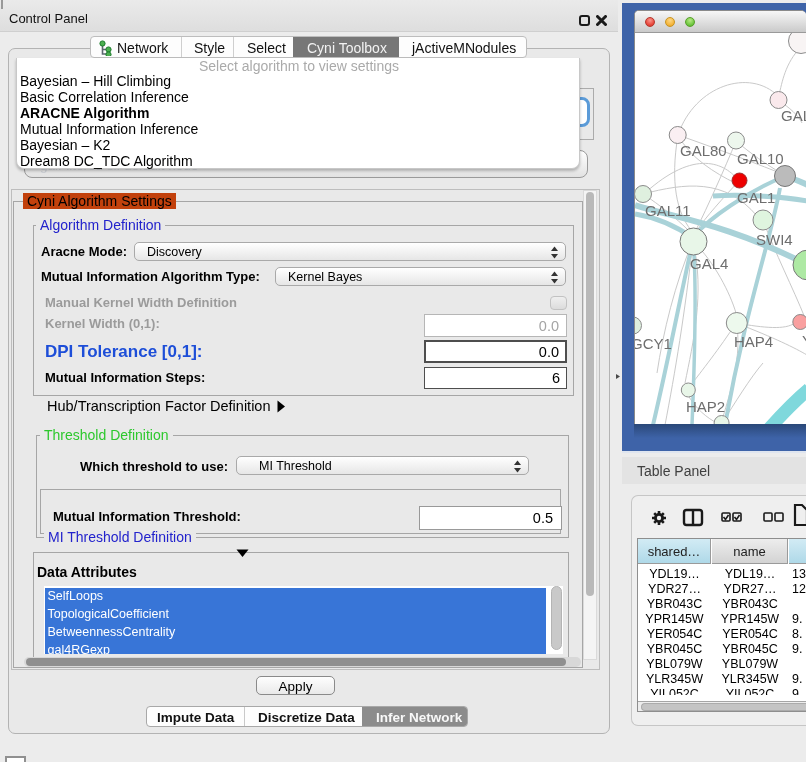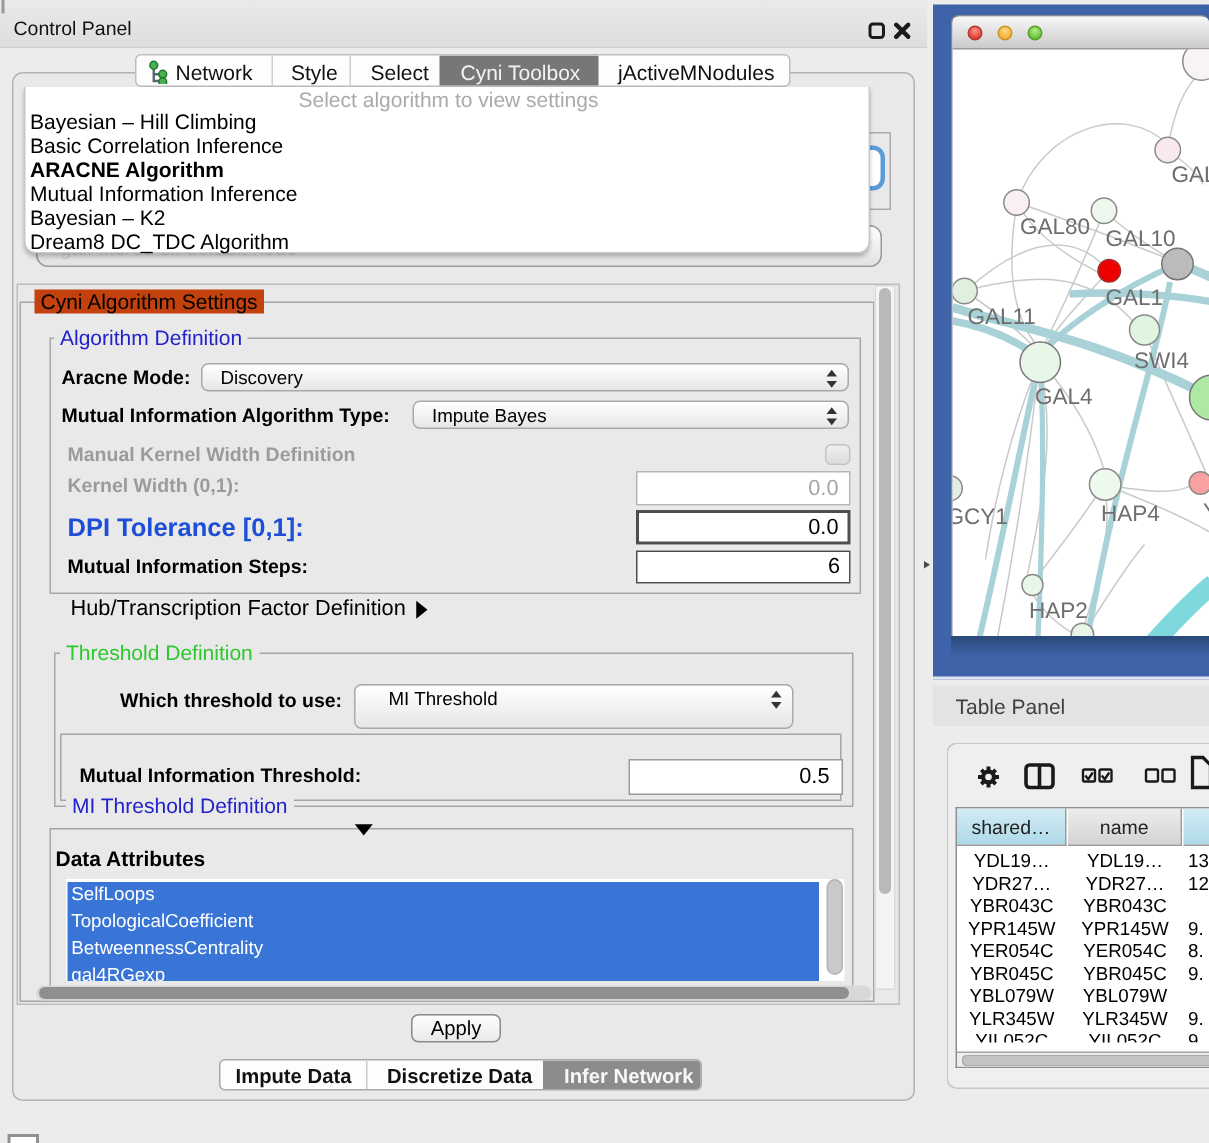--- a/index.html
+++ b/index.html
@@ -60,21 +60,21 @@
   <div class="abs b" style="left:41px;top:244px;font-size:13px;line-height:15px;">Aracne Mode:</div>
   <div class="abs combo" style="left:134px;top:242px;width:432px;height:19px;border:1px solid #A9A9A9;border-radius:5px;background:linear-gradient(#FFFFFF,#E6E6E6);">
     <span class="abs" style="left:12px;top:2px;font-size:12.5px;">Discovery</span>
     <svg class="abs" style="right:6px;top:3px;" width="9" height="13" viewBox="0 0 9 13">
         <path d="M4.5 0.5 L8 5 L1 5 Z" fill="#333"></path>
         <path d="M4.5 12.5 L8 8 L1 8 Z" fill="#333"></path>
       </svg>
   </div>
   <div class="abs b" style="left:41px;top:269px;font-size:13px;line-height:15px;">Mutual Information Algorithm Type:</div>
   <div class="abs combo" style="left:275px;top:267px;width:291px;height:19px;border:1px solid #A9A9A9;border-radius:5px;background:linear-gradient(#FFFFFF,#E6E6E6);">
-    <span class="abs" style="left:12px;top:2px;font-size:12.5px;">Impute Bayes</span>
+    <span class="abs" style="left:12px;top:2px;font-size:12.5px;">Kernel Bayes</span>
     <svg class="abs" style="right:6px;top:3px;" width="9" height="13" viewBox="0 0 9 13">
         <path d="M4.5 0.5 L8 5 L1 5 Z" fill="#333"></path>
         <path d="M4.5 12.5 L8 8 L1 8 Z" fill="#333"></path>
       </svg>
   </div>
 
   <div class="abs b" style="left:45px;top:295px;font-size:13px;line-height:15px;color:#9B9B9B;">Manual Kernel Width Definition</div>
   <div class="abs" style="left:550px;top:296px;width:17px;height:14px;background:linear-gradient(#EFEFEF,#DCDCDC);border:1px solid #C2C2C2;border-radius:4px;"></div>
 
   <div class="abs b" style="left:45px;top:316px;font-size:13px;line-height:15px;color:#9B9B9B;">Kernel Width (0,1):</div>
@@ -94,21 +94,21 @@
 
   <div class="abs" style="left:47px;top:398px;font-size:14.5px;line-height:16px;color:#000;">Hub/Transcription Factor Definition</div>
   <svg class="abs" style="left:276px;top:400px;" width="10" height="13" viewBox="0 0 10 13">
       <path d="M1.5 0.5 L9 6.5 L1.5 12.5 Z" fill="#000"></path>
     </svg>
 
   <div class="abs" style="left:36px;top:435px;width:533px;height:103px;border:1px solid #A6A6A6;"></div>
   <div class="abs" style="left:40px;top:427px;background:#E9E9E9;padding:0 4px;font-size:14px;color:#2DC82D;line-height:16px;">Threshold Definition</div>
 
   <div class="abs b" style="left:80px;top:459px;font-size:13px;line-height:15px;">Which threshold to use:</div>
-  <div class="abs combo" style="left:236px;top:456px;width:293px;height:30px;border:1px solid #A9A9A9;border-radius:5px;background:linear-gradient(#FFFFFF,#E6E6E6);">
+  <div class="abs combo" style="left:236px;top:456px;width:293px;height:19px;border:1px solid #A9A9A9;border-radius:5px;background:linear-gradient(#FFFFFF,#E6E6E6);">
     <span class="abs" style="left:22px;top:2px;font-size:12.5px;">MI Threshold</span>
     <svg class="abs" style="right:6px;top:3px;" width="9" height="13" viewBox="0 0 9 13">
         <path d="M4.5 0.5 L8 5 L1 5 Z" fill="#333"></path>
         <path d="M4.5 12.5 L8 8 L1 8 Z" fill="#333"></path>
       </svg>
   </div>
 
   <div class="abs" style="left:40px;top:489px;width:521px;height:45px;border:1px solid #A6A6A6;"></div>
   <div class="abs" style="left:44px;top:481px;background:#E9E9E9;padding:0 4px;font-size:14px;color:#2222CC;line-height:16px;margin-top:48px;">MI Threshold Definition</div>
   <div class="abs b" style="left:53px;top:509px;font-size:13px;line-height:15px;">Mutual Information Threshold:</div>
@@ -133,21 +133,21 @@
   </div>
 
   <div class="abs" style="left:24px;top:657px;width:557px;height:10px;background:#D8D8D8;border-radius:5px;"></div>
   <div class="abs" style="left:26px;top:658px;width:540px;height:8px;background:#8F8F8F;border-radius:4px;"></div>
 
   <div class="abs" style="left:11px;top:189px;width:589px;height:481px;border:1px solid #BDBDBD;"></div>
 
   <div class="abs" style="left:583px;top:190px;width:14px;height:470px;background:#F4F4F4;border:1px solid #DADADA;"></div>
   <div class="abs" style="left:585.5px;top:192px;width:8px;height:404px;background:#B9B9B9;border-radius:4.5px;"></div>
 
-  <div class="abs" style="left:274px;top:676px;width:60px;height:19px;background:linear-gradient(#FEFEFE,#E9E9E9);border:1px solid #8A8A8A;border-radius:5px;text-align:center;">
+  <div class="abs" style="left:256px;top:676px;width:79px;height:19px;background:linear-gradient(#FEFEFE,#E9E9E9);border:1px solid #8A8A8A;border-radius:5px;text-align:center;">
     <span style="font-size:13.5px;color:#000;line-height:17px;">Apply</span>
   </div>
 
   <div class="abs" style="left:146px;top:706px;width:322px;height:21px;background:#FDFDFD;border:1px solid #A8A8A8;border-radius:4px;overflow:hidden;">
     <div class="abs" style="left:97px;top:0;width:1px;height:21px;background:#C9C9C9;"></div>
     <div class="abs" style="left:215px;top:0;width:107px;height:21px;background:#8C8C8C;"></div>
     <span class="abs" style="left:10px;top:2.5px;font-size:13.5px;font-weight:bold;color:#111;">Impute Data</span>
     <span class="abs" style="left:111px;top:2.5px;font-size:13.5px;font-weight:bold;color:#111;">Discretize Data</span>
     <span class="abs" style="left:229px;top:2.5px;font-size:13.5px;font-weight:bold;color:#F8F8F8;">Infer Network</span>
   </div>

